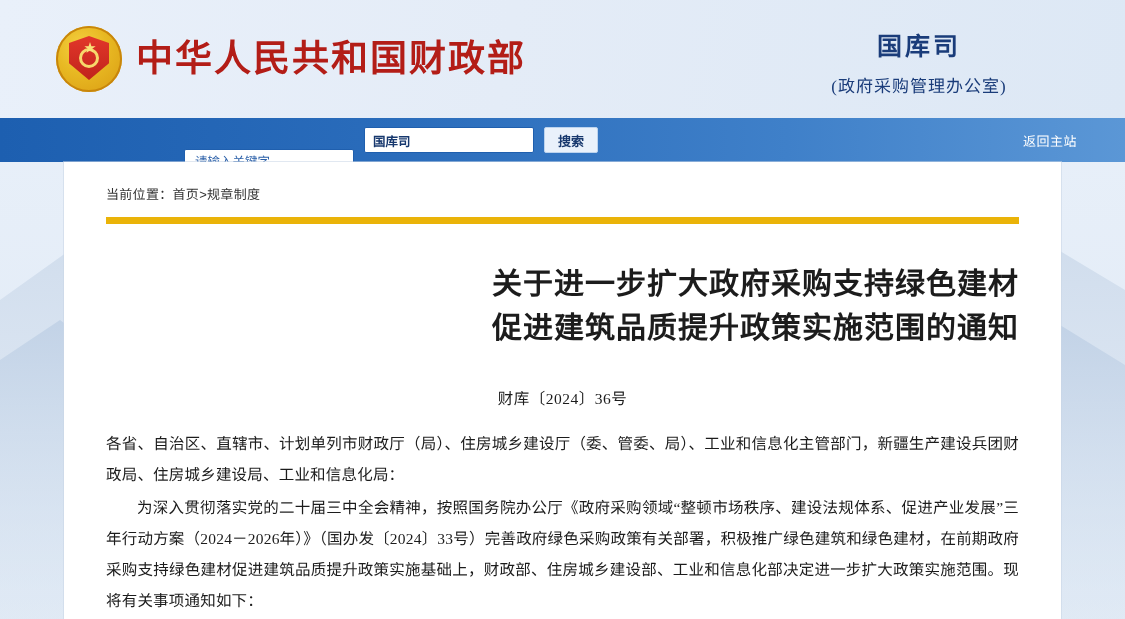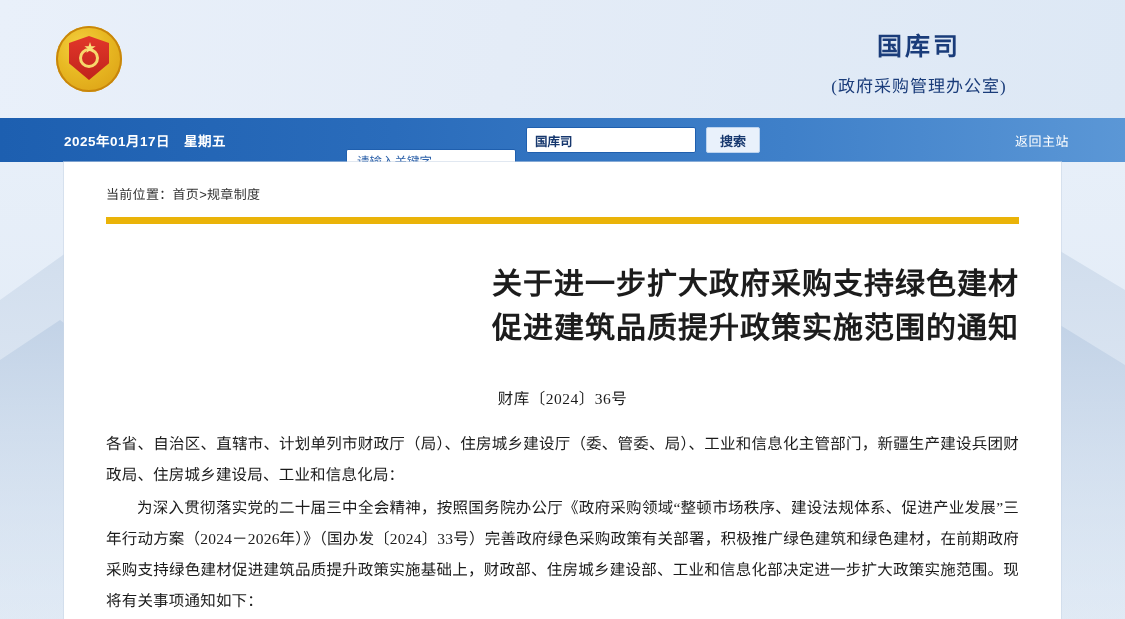--- a/index.html
+++ b/index.html
@@ -179,21 +179,21 @@
     font-weight: bold;
     display: flex;
     align-items: center;
     justify-content: center;
     cursor: pointer;
     font-family: "Liberation Sans", sans-serif;
     padding: 0 13px;
   }
   .back-link {
     position: absolute;
-    right: 56px;
+    right: 48px;
     font-size: 13px;
     color: #ffffff;
     text-decoration: none;
     letter-spacing: .5px;
     margin-left: 23px;
   }
 
   
   .content-wrap {
     position: relative;
@@ -274,30 +274,30 @@
 
   <div class="header">
     <div class="header-inner">
       <div class="emblem">
         <div class="circle"></div>
         <div class="shield"></div>
         <div class="gear"></div>
         <div class="star">★</div>
       </div>
       <div class="titles">
+        <div class="title-cn">中华人民共和国财政部</div>
       </div>
     </div>
     <div class="dept">
       <div class="dept-main">国库司</div>
       <div class="dept-sub">(政府采购管理办公室)</div>
     </div>
   </div>
 
   <div class="navbar">
-    <div class="navdate">2025年01月17日　星期五</div>
     <div class="nav-spacer-1"></div>
 
     <div class="search-field">
       <input type="text" placeholder="请输入关键字" style="">
     </div>
 
     <div class="scope-field">
       <span>国库司</span>
     </div>
 

